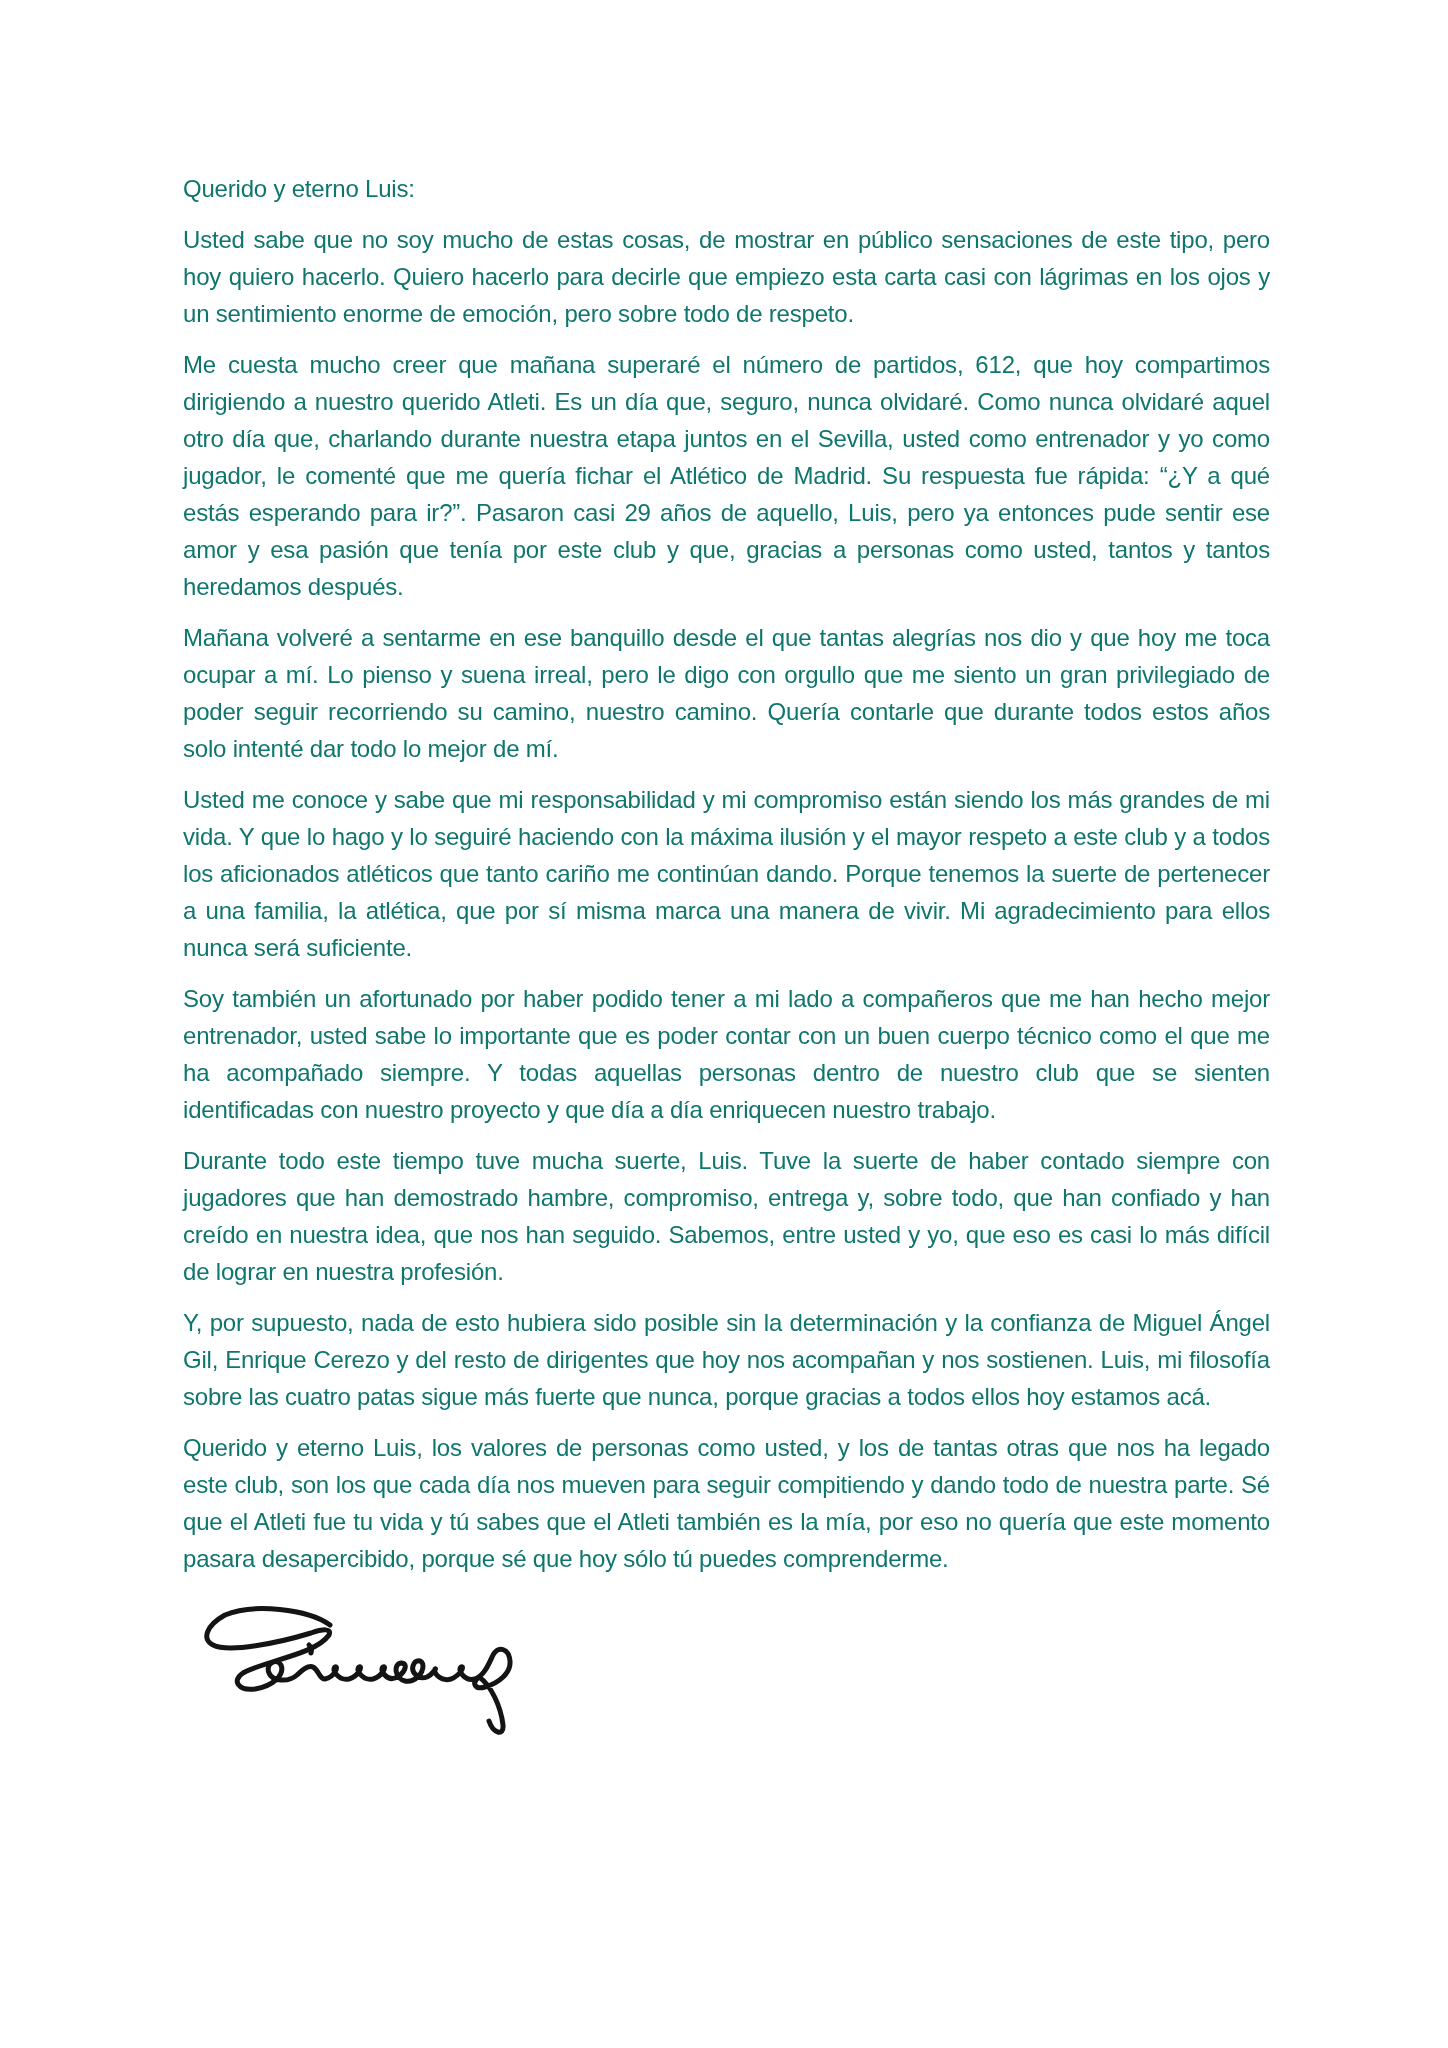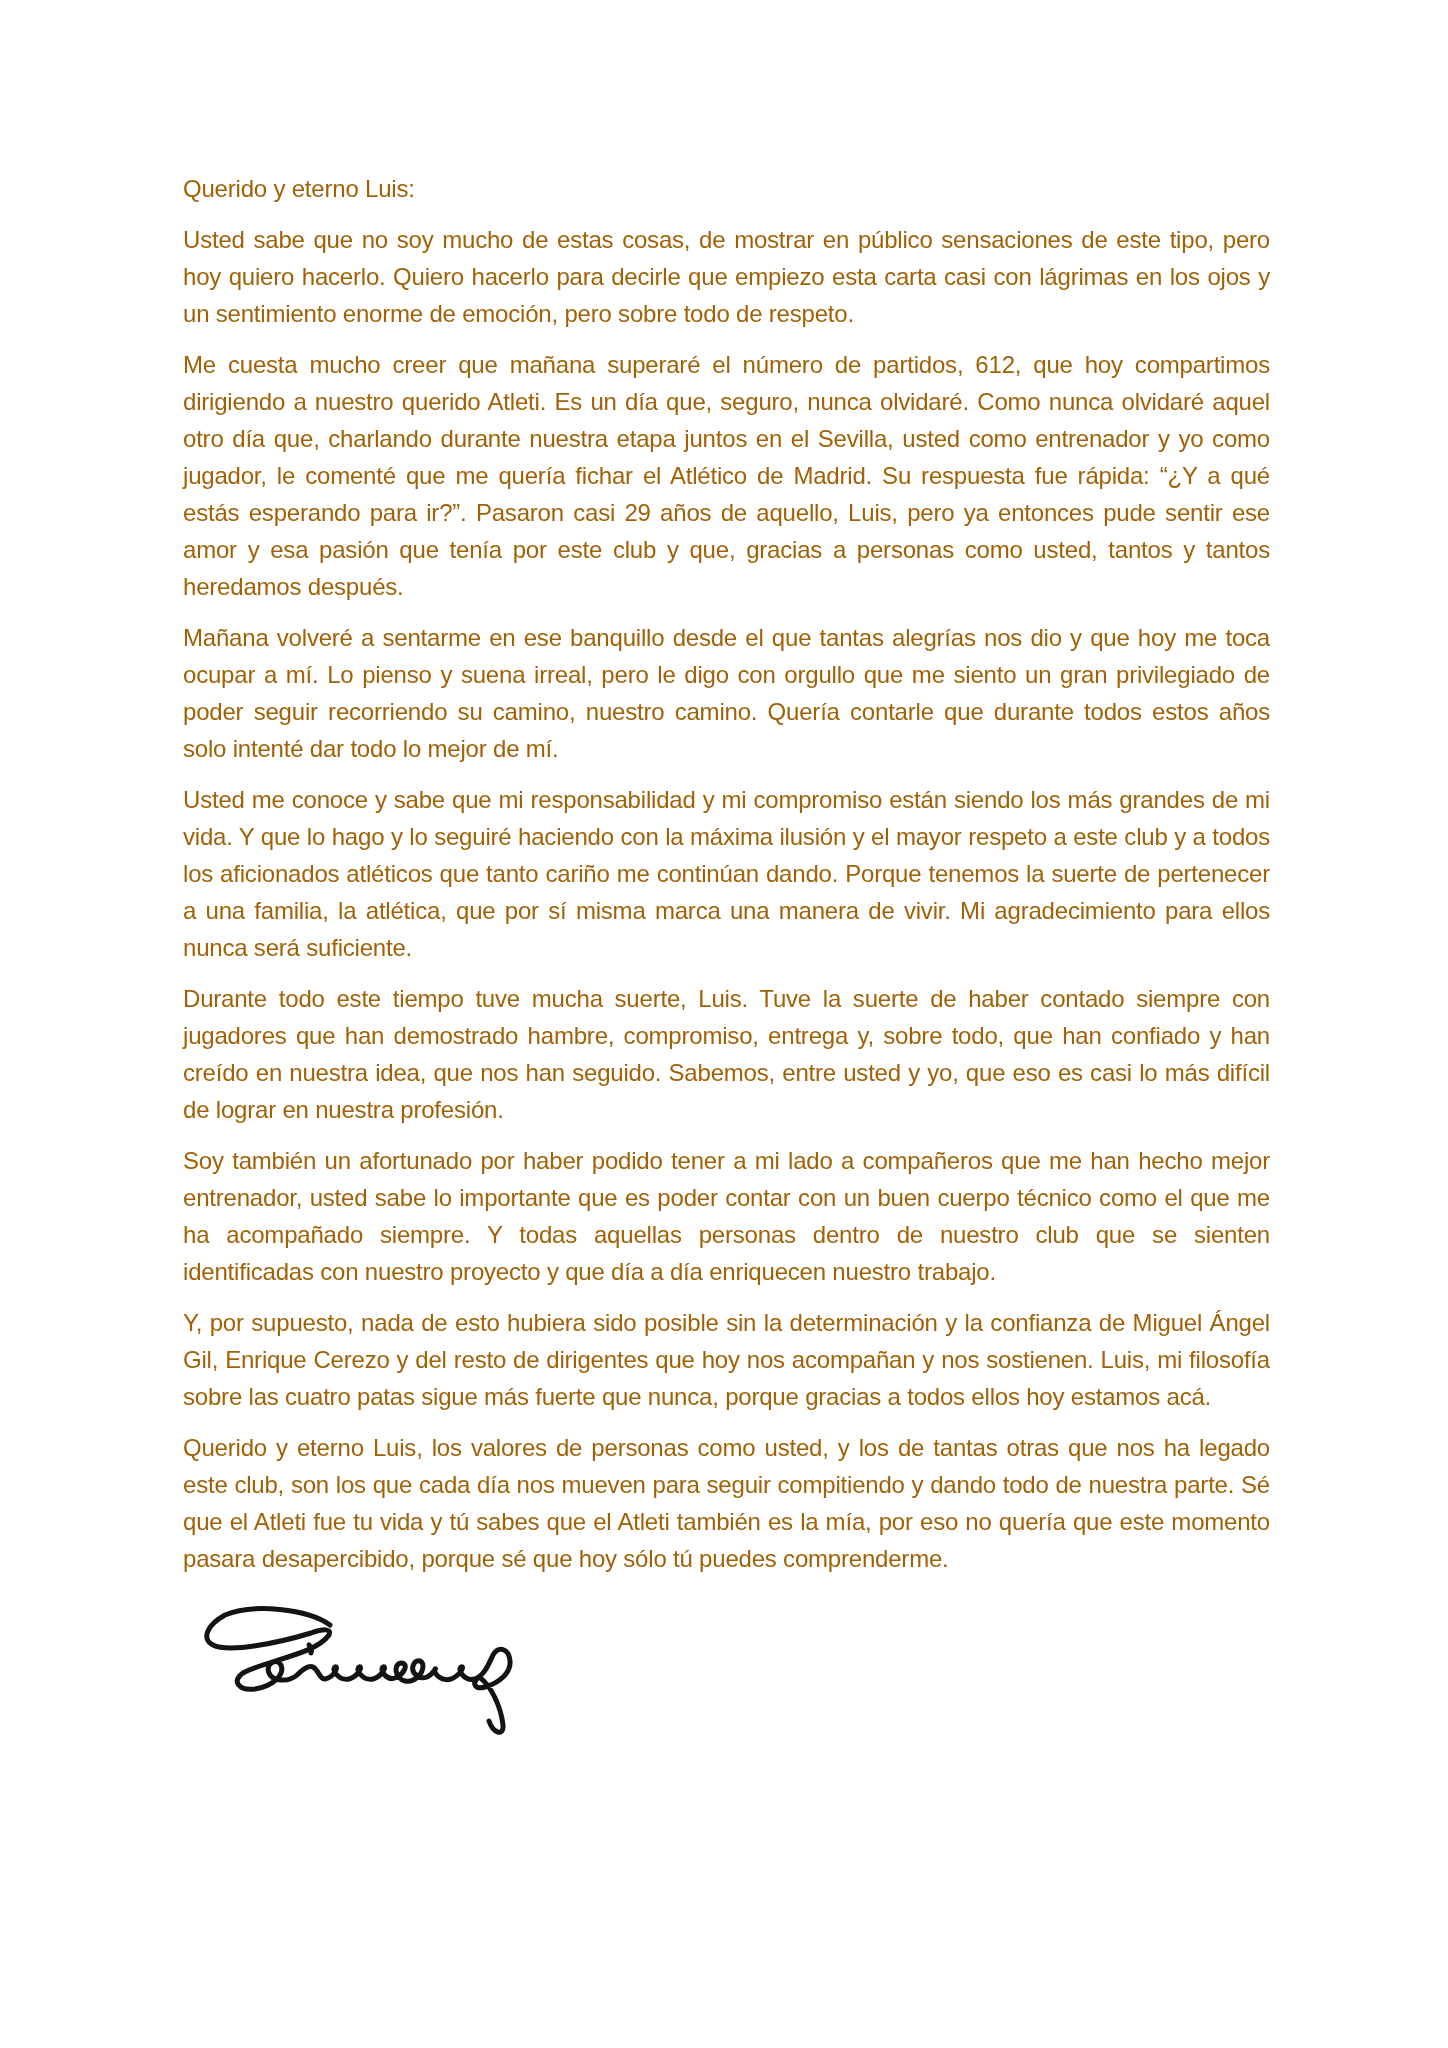--- a/index.html
+++ b/index.html
@@ -15,21 +15,21 @@
     height: 2048px;
     background: #ffffff;
     overflow: hidden;
     box-sizing: border-box;
   }
   .content {
     position: absolute;
     left: 183px;
     top: 170px;
     width: 1087px;
-    color: #a16207;
+    color: #0f766e;
     font-size: 24px;
     line-height: 37px;
     letter-spacing: -0.2px;
   }
   .greeting {
     margin: 0 0 14px 0;
     text-align: left;
   }
   .para {
     margin: 0 0 14px 0;
@@ -53,22 +53,22 @@
 
 <div class="page">
   <div class="content">
 
     <p class="greeting">Querido y eterno Luis:</p>
 
     <p class="para">Usted sabe que no soy mucho de estas cosas, de mostrar en público sensaciones de este tipo, pero hoy quiero hacerlo. Quiero hacerlo para decirle que empiezo esta carta casi con lágrimas en los ojos y un sentimiento enorme de emoción, pero sobre todo de respeto.</p>
     <p class="para">Me cuesta mucho creer que mañana superaré el número de partidos, 612, que hoy compartimos dirigiendo a nuestro querido Atleti. Es un día que, seguro, nunca olvidaré. Como nunca olvidaré aquel otro día que, charlando durante nuestra etapa juntos en el Sevilla, usted como entrenador y yo como jugador, le comenté que me quería fichar el Atlético de Madrid. Su respuesta fue rápida: “¿Y a qué estás esperando para ir?”. Pasaron casi 29 años de aquello, Luis, pero ya entonces pude sentir ese amor y esa pasión que tenía por este club y que, gracias a personas como usted, tantos y tantos heredamos después.</p>
     <p class="para">Mañana volveré a sentarme en ese banquillo desde el que tantas alegrías nos dio y que hoy me toca ocupar a mí. Lo pienso y suena irreal, pero le digo con orgullo que me siento un gran privilegiado de poder seguir recorriendo su camino, nuestro camino. Quería contarle que durante todos estos años solo intenté dar todo lo mejor de mí.</p>
     <p class="para">Usted me conoce y sabe que mi responsabilidad y mi compromiso están siendo los más grandes de mi vida. Y que lo hago y lo seguiré haciendo con la máxima ilusión y el mayor respeto a este club y a todos los aficionados atléticos que tanto cariño me continúan dando. Porque tenemos la suerte de pertenecer a una familia, la atlética, que por sí misma marca una manera de vivir. Mi agradecimiento para ellos nunca será suficiente.</p>
+    <p class="para">Soy también un afortunado por haber podido tener a mi lado a compañeros que me han hecho mejor entrenador, usted sabe lo importante que es poder contar con un buen cuerpo técnico como el que me ha acompañado siempre. Y todas aquellas personas dentro de nuestro club que se sienten identificadas con nuestro proyecto y que día a día enriquecen nuestro trabajo.</p>
     <p class="para">Durante todo este tiempo tuve mucha suerte, Luis. Tuve la suerte de haber contado siempre con jugadores que han demostrado hambre, compromiso, entrega y, sobre todo, que han confiado y han creído en nuestra idea, que nos han seguido. Sabemos, entre usted y yo, que eso es casi lo más difícil de lograr en nuestra profesión.</p>
-    <p class="para">Soy también un afortunado por haber podido tener a mi lado a compañeros que me han hecho mejor entrenador, usted sabe lo importante que es poder contar con un buen cuerpo técnico como el que me ha acompañado siempre. Y todas aquellas personas dentro de nuestro club que se sienten identificadas con nuestro proyecto y que día a día enriquecen nuestro trabajo.</p>
     <p class="para">Y, por supuesto, nada de esto hubiera sido posible sin la determinación y la confianza de Miguel Ángel Gil, Enrique Cerezo y del resto de dirigentes que hoy nos acompañan y nos sostienen. Luis, mi filosofía sobre las cuatro patas sigue más fuerte que nunca, porque gracias a todos ellos hoy estamos acá.</p>
     <p class="para">Querido y eterno Luis, los valores de personas como usted, y los de tantas otras que nos ha legado este club, son los que cada día nos mueven para seguir compitiendo y dando todo de nuestra parte. Sé que el Atleti fue tu vida y tú sabes que el Atleti también es la mía, por eso no quería que este momento pasara desapercibido, porque sé que hoy sólo tú puedes comprenderme.</p>
 
     <div class="signature-block">
       <svg width="360" height="150" viewBox="0 0 360 150" fill="none" stroke="#141414" stroke-width="5" stroke-linecap="round" stroke-linejoin="round">
         <path d="
           M 137 22
           C 115 6, 60 0, 32 12
           C 14 22, 8 36, 20 42
           C 36 50, 85 40, 118 30

